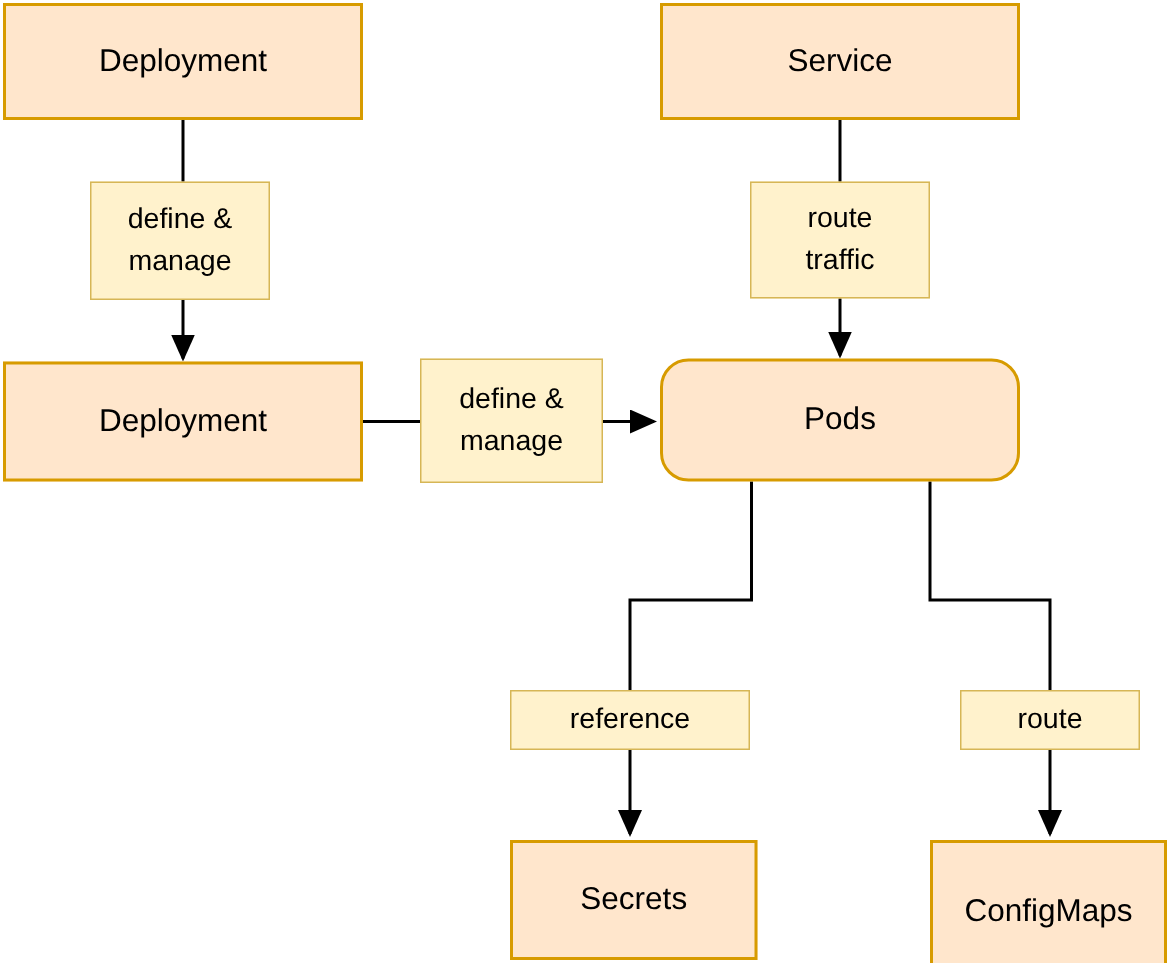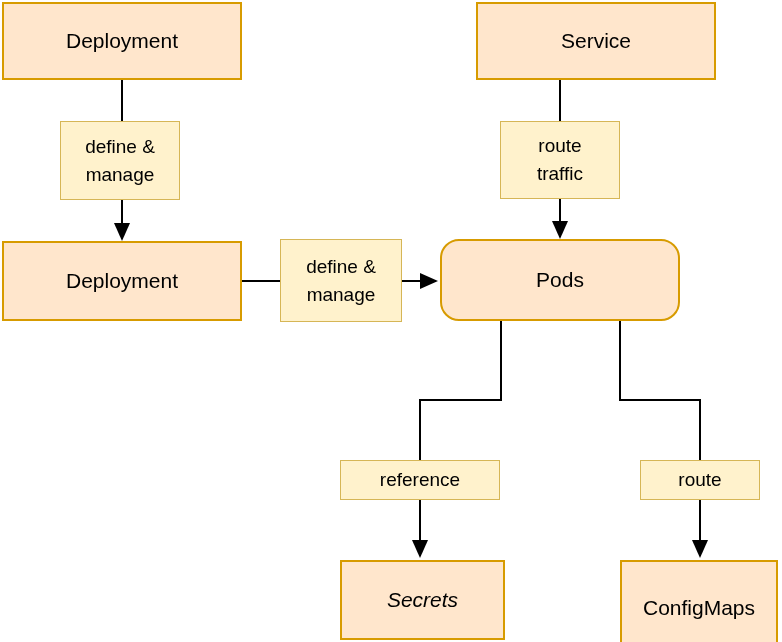--- a/index.html
+++ b/index.html
@@ -52,24 +52,24 @@
     align-items: center;
     justify-content: center;
     font-size: 19px;
     line-height: 1.45;
     color: var(--text, #000);
     text-align: center;
     white-space: pre-line;
   }
   
   #n-deployment { left: 2px;   top: 2px;   width: 240px; height: 78px; }
-  #n-service    { left: 440px; top: 2px;   width: 240px; height: 78px; margin-left: 36px; }
+  #n-service    { left: 440px; top: 2px;   width: 240px; height: 78px; }
   #n-replicaset { left: 2px;   top: 241px; width: 240px; height: 80px; }
   #n-pods       { left: 440px; top: 239px; width: 240px; height: 82px; border-radius: 19px; }
-  #n-secrets    { left: 340px; top: 560px; width: 165px; height: 80px; font-style: italic; }
+  #n-secrets    { left: 340px; top: 560px; width: 165px; height: 80px; }
   #n-configmaps { left: 620px; top: 560px; width: 158px; height: 96px; }
   
   #l-define-manage-left { left: 60px;  top: 121px; width: 120px; height: 79px; }
   #l-route-traffic      { left: 500px; top: 121px; width: 120px; height: 78px; }
   #l-define-manage-mid  { left: 280px; top: 239px; width: 122px; height: 83px; }
   #l-reference          { left: 340px; top: 460px; width: 160px; height: 40px; }
   #l-mount              { left: 640px; top: 460px; width: 120px; height: 40px; }
 </style>
 </head>
 <body>

